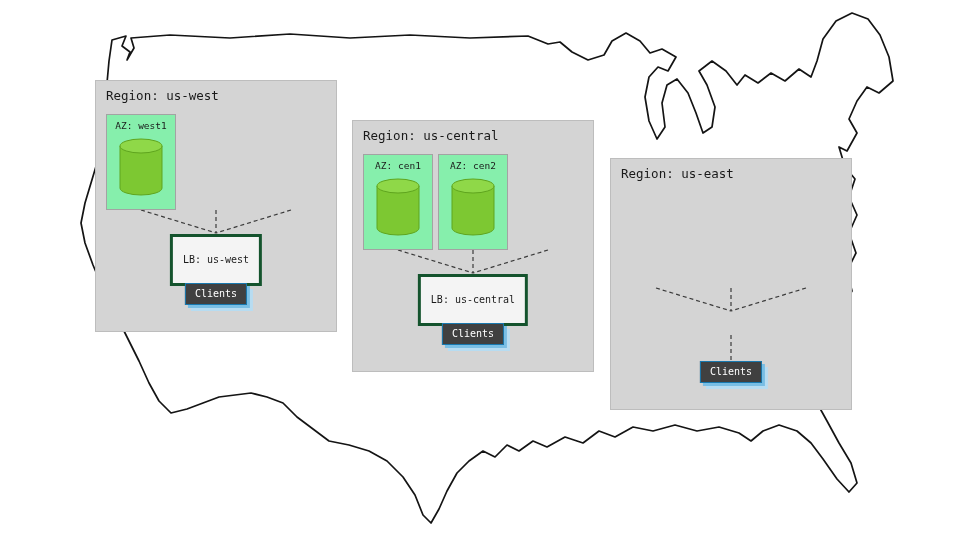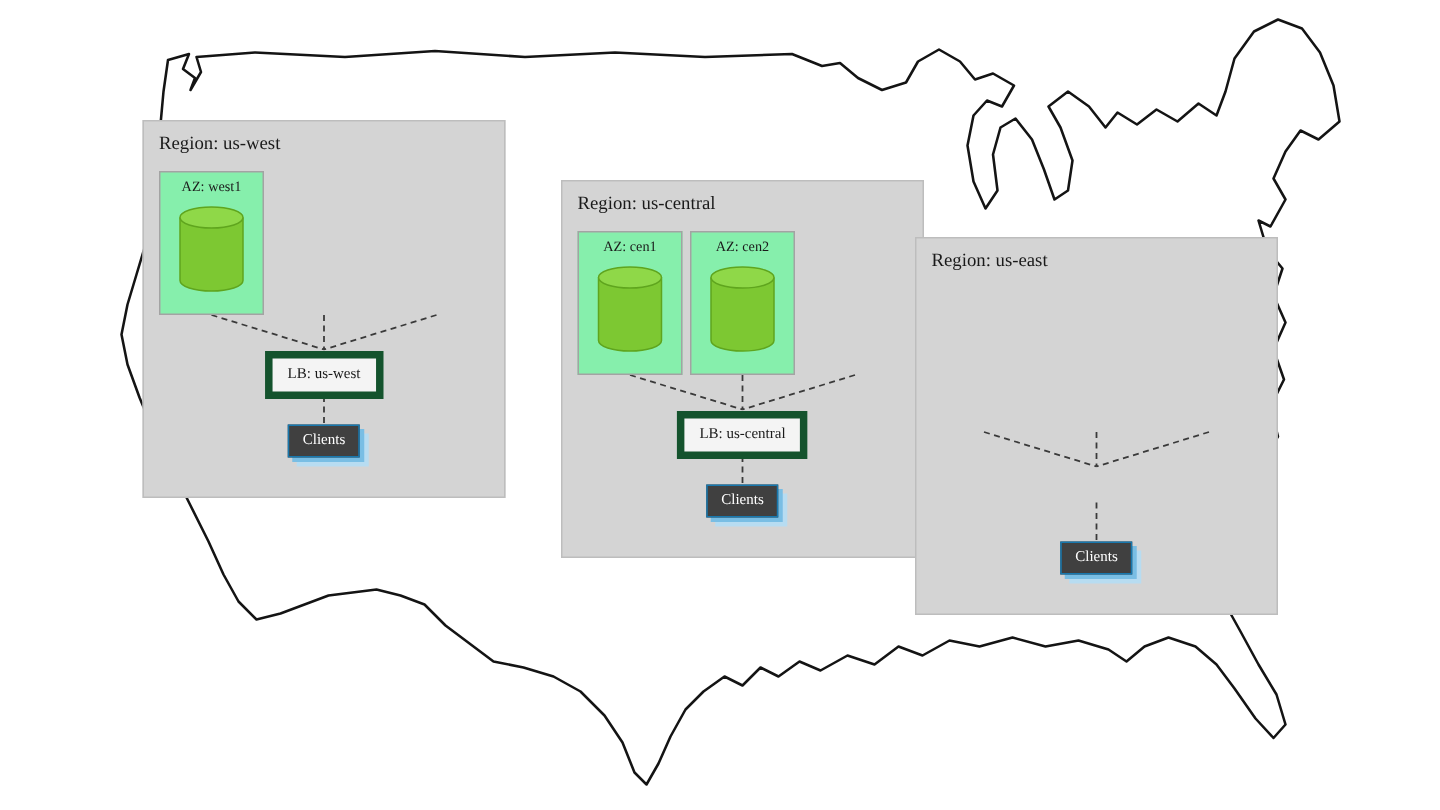--- a/index.html
+++ b/index.html
@@ -2,32 +2,32 @@
 <html><head>
 <meta charset="utf-8">
 <style>
   html,body{margin:0;padding:0;background:#ffffff;}
   body{width:960px;height:540px;position:relative;overflow:hidden;
        font-family:"DejaVu Sans Mono","Liberation Mono",monospace;}
 
   .map-layer{position:absolute;left:0;top:0;width:960px;height:540px;z-index:0;}
 
   .region{position:absolute;width:240px;height:250px;background:#d4d4d4;
-          border:1px solid #bdbdbd;z-index:2;font-family:Liberation Serif, serif;}
+          border:1px solid #bdbdbd;z-index:2;}
   .region-title{position:absolute;left:10px;top:7px;font-size:12.5px;color:#1a1a1a;
                 white-space:nowrap;z-index:3;}
   .az-row{position:absolute;left:10px;top:33px;display:flex;gap:5px;z-index:3;}
   .az{width:70px;height:96px;background:#86efac;border:1px solid #a3a3a3;
       box-sizing:border-box;display:flex;flex-direction:column;align-items:center;}
   .az-label{font-size:9.5px;color:#1a1a1a;margin-top:5px;white-space:nowrap;}
   .cyl{width:44px;height:58px;margin-top:7px;}
   .connectors{position:absolute;left:0;top:0;width:240px;height:250px;z-index:2;}
   .connectors path{stroke:#3a3a3a;stroke-width:1.2;fill:none;stroke-dasharray:4 3;}
   .lb{position:absolute;top:153px;left:50%;transform:translateX(-50%);height:22px;
-      line-height:22px;padding:0 10px;background:#f4f4f4;border:5px solid #14532d;
+      line-height:22px;padding:12px 10px;background:#f4f4f4;border:3px solid #14532d;
       font-size:10px;color:#1a1a1a;white-space:nowrap;z-index:4;}
   .clients{position:absolute;top:202px;left:50%;transform:translateX(-50%);height:20px;
       line-height:20px;padding:0 9px;background:#404040;border:1px solid #1878ae;
       color:#ffffff;font-size:10px;white-space:nowrap;z-index:4;
       box-shadow:3px 3px 0 0 #79bee4, 6px 6px 0 0 #b7dcf1;}
 </style>
 </head>
 <body>
 
 <svg class="map-layer" viewBox="0 0 960 540" xmlns="http://www.w3.org/2000/svg">
@@ -68,21 +68,21 @@
       </svg>
     </div>
   </div>
   <svg class="connectors" viewBox="0 0 240 250">
     <path d="M45 129 L120 152 M120 129 L120 152 M195 129 L120 152 M120 176 L120 201"></path>
   </svg>
   <div class="lb">LB: us-west</div>
   <div class="clients">Clients</div>
 </div>
 
-<div class="region" style="left:352px;top:120px;margin-left:22px;">
+<div class="region" style="left:352px;top:120px;">
   <div class="region-title">Region: us-central</div>
   <div class="az-row">
     <div class="az">
       <div class="az-label">AZ: cen1</div>
       <svg class="cyl" viewBox="0 0 44 58">
         <path d="M1 8 v42 a21 7 0 0 0 42 0 v-42" fill="#7DC832" stroke="#5FA51E"></path>
         <ellipse cx="22" cy="8" rx="21" ry="7" fill="#8FD848" stroke="#5FA51E"></ellipse>
       </svg>
     </div>
     <div class="az">

